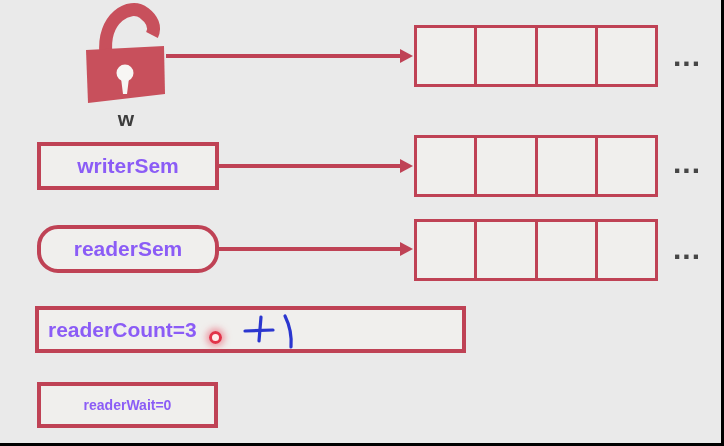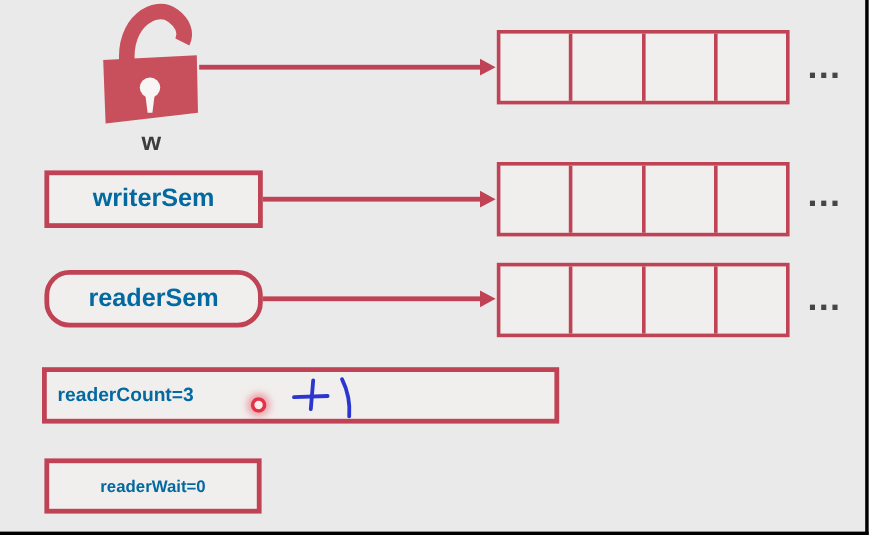--- a/index.html
+++ b/index.html
@@ -45,21 +45,21 @@
     font-size:30px;line-height:30px;font-weight:bold;
     letter-spacing:1px;color:#464646;
   }
 
   
   .var-box{
     position:absolute;
     border:4px solid #bf4255;
     background:#f0efed;
     display:flex;align-items:center;justify-content:center;
-    font-weight:bold;color:#0369a1;
+    font-weight:bold;color:#8b5cf6;
   }
   .var-box.left-align{justify-content:flex-start;padding-left:9px;}
 
   
   .cursor-dot{
     position:absolute;left:209px;top:331px;
     width:13px;height:13px;border-radius:50%;
     border:3px solid #e23349;
     background:rgba(255,236,236,0.95);
     box-shadow:0 0 6px 3px rgba(235,90,110,0.55);
@@ -112,21 +112,21 @@
   <div class="arrow-head" style="left:400px;top:242px;"></div>
 
   <div class="queue" style="left:414px;top:219px;">
     <div class="cell"></div>
     <div class="cell"></div>
     <div class="cell"></div>
     <div class="cell"></div>
   </div>
   <div class="ellipsis" style="top:234px;">...</div>
 
-  <div class="var-box left-align" style="left:35px;top:306px;width:414px;height:39px;font-size:16px;">
+  <div class="var-box left-align" style="left:35px;top:306px;width:414px;height:39px;font-size:21px;">
     <span>readerCount=3</span>
   </div>
 
   <div class="cursor-dot"></div>
   <svg class="ink-svg" width="64" height="42" viewBox="0 0 64 42">
     <g fill="none" stroke="#2b36cf" stroke-width="3.2" stroke-linecap="round">
       <path d="M 3 19 L 31 18"></path>
       <path d="M 19 5 L 17 29"></path>
       <path d="M 43 4 C 47 12, 50 22, 49 35"></path>
     </g>

